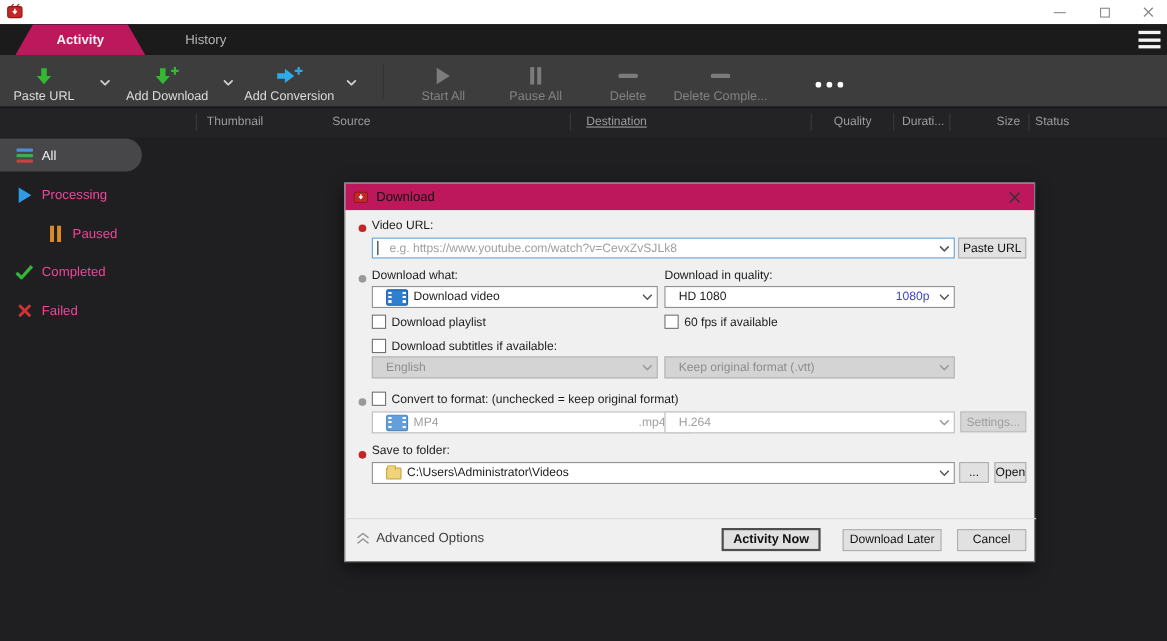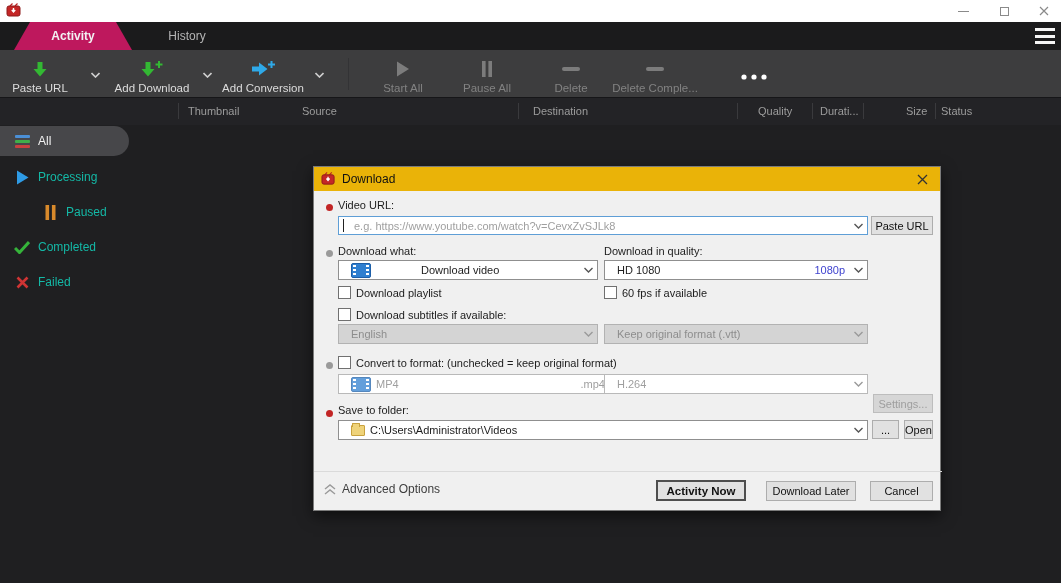--- a/index.html
+++ b/index.html
@@ -45,33 +45,33 @@
   .tbtn.disabled .tlabel { color:#828282; }
   .tchev { top:18px; width:22px; height:14px; display:flex; align-items:center; justify-content:center; }
   .tsep { top:8px; width:1px; height:32px; background:#333335; }
 
   
   .colhead { left:0; top:97px; width:1061px; height:28px; background:#232326; border-top:1px solid #161618; }
   .colhead .col { position:absolute; top:7px; font-size:11px; color:#9c9c9c; }
   .colhead .csep { position:absolute; top:5px; width:1px; height:16px; background:#3a3a3d; }
 
   
-  .side-item { left:0; height:30px; display:flex; align-items:center; color:#14b8a6; font-size:12px; }
+  .side-item { left:0; height:30px; display:flex; align-items:center; color:#ec4899; font-size:12px; }
   .side-item .sicon { width:18px; margin-left:13px; margin-right:7px; display:flex; align-items:center; justify-content:center; }
   .side-item.selected { width:129px; background:#47474a; border-radius:0 15px 15px 0; color:#f1f1f1; }
   .bars3 { display:flex; flex-direction:column; gap:2px; width:15px; }
   .bars3 span { height:3px; border-radius:1px; }
 
   
   .dialog {
     left:313px; top:166px; width:628px; height:345px;
     background:#f0f0f0; border:1px solid #7b7b7b;
     box-shadow:0 5px 14px rgba(0,0,0,0.55);
   }
-  .dlg-titlebar { left:0; top:0; width:100%; height:24px; background:#eab308; display:flex; align-items:center; }
+  .dlg-titlebar { left:0; top:0; width:100%; height:24px; background:#be185d; display:flex; align-items:center; }
   .dlg-title { font-size:12px; color:#111; margin-left:6px; }
   .dlg-close { position:absolute; right:4px; top:0; width:28px; height:24px; display:flex; align-items:center; justify-content:center; }
 
   .bullet { width:7px; height:7px; border-radius:50%; }
   .bullet.red { background:#c22525; }
   .bullet.gray { background:#9a9a9a; }
 
   .dlabel { font-size:11px; color:#1c1c1c; }
 
   .combo {
@@ -82,21 +82,21 @@
   .combo .grow { flex:1; overflow:hidden; white-space:nowrap; }
   .combo .chev { width:18px; display:flex; align-items:center; justify-content:center; flex:none; }
   .combo.focused { border-color:#5e9ed6; }
   .combo.dim-text { color:#9f9f9f; }
   .combo.disabled { background:#d4d4d4; border-color:#b2b2b2; color:#8d8d8d; }
 
   .pbtn {
     position:absolute; background:#e1e1e1; border:1px solid #adadad;
     font-size:11px; color:#111; display:flex; align-items:center; justify-content:center;
   }
-  .pbtn.disabled { background:#d6d6d6; border-color:#bdbdbd; color:#9e9e9e;margin-top:20px; }
+  .pbtn.disabled { background:#d6d6d6; border-color:#bdbdbd; color:#9e9e9e; }
   .pbtn.default { border:2px solid #4e4e4e; font-weight:bold; font-size:11.5px; }
 
   .cbrow { position:absolute; display:flex; align-items:center; }
   .cbox { width:13px; height:13px; background:#fff; border:1px solid #707070; margin-right:5px; flex:none; }
   .cbrow .dlabel { white-space:nowrap; }
 
   .caret { position:absolute; width:1px; height:13px; background:#222; }
 
   .film-icon { width:20px; height:15px; background:#2f7fd0; border:1px solid #1d5fa8; border-radius:2px;
     margin-right:5px; position:relative; flex:none; }
@@ -246,21 +246,21 @@
         </svg>
     </span>
   </div>
 </div>
 
 <div class="abs colhead">
   <span class="csep" style="left:178px;"></span>
   <span class="col" style="left:188px;">Thumbnail</span>
   <span class="col" style="left:302px;">Source</span>
   <span class="csep" style="left:518px;"></span>
-  <span class="col" style="left:533px;">Destination</span>
+  <span class="col" style="left:533px;text-decoration:underline;">Destination</span>
   <span class="csep" style="left:737px;"></span>
   <span class="col" style="left:758px;">Quality</span>
   <span class="csep" style="left:812px;"></span>
   <span class="col" style="left:820px;">Durati...</span>
   <span class="csep" style="left:863px;"></span>
   <span class="col" style="left:906px;">Size</span>
   <span class="csep" style="left:935px;"></span>
   <span class="col" style="left:941px;">Status</span>
 </div>
 
@@ -341,21 +341,21 @@
           <path d="M0.5 1 L4.5 5 L8.5 1" stroke="#555" stroke-width="1.4" fill="none"></path>
         </svg>
     </span>
   </div>
   <div class="pbtn" style="left:557px; top:49px; width:62px; height:19px;">Paste URL</div>
 
   <span class="abs bullet gray" style="left:12px; top:83px;"></span>
   <span class="abs dlabel" style="left:24px; top:78px;">Download what:</span>
   <span class="abs dlabel" style="left:290px; top:78px;">Download in quality:</span>
 
-  <div class="abs combo" style="left:24px; top:93px; width:260px;gap:45px;">
+  <div class="abs combo" style="left:24px; top:93px; width:260px;">
     <span class="film-icon"></span>
     <span class="grow">Download video</span>
     <span class="chev">
       <svg width="9" height="6" viewBox="0 0 9 6">
           <path d="M0.5 1 L4.5 5 L8.5 1" stroke="#555" stroke-width="1.4" fill="none"></path>
         </svg>
     </span>
   </div>
 
   <div class="abs combo" style="left:290px; top:93px; width:264px;">

